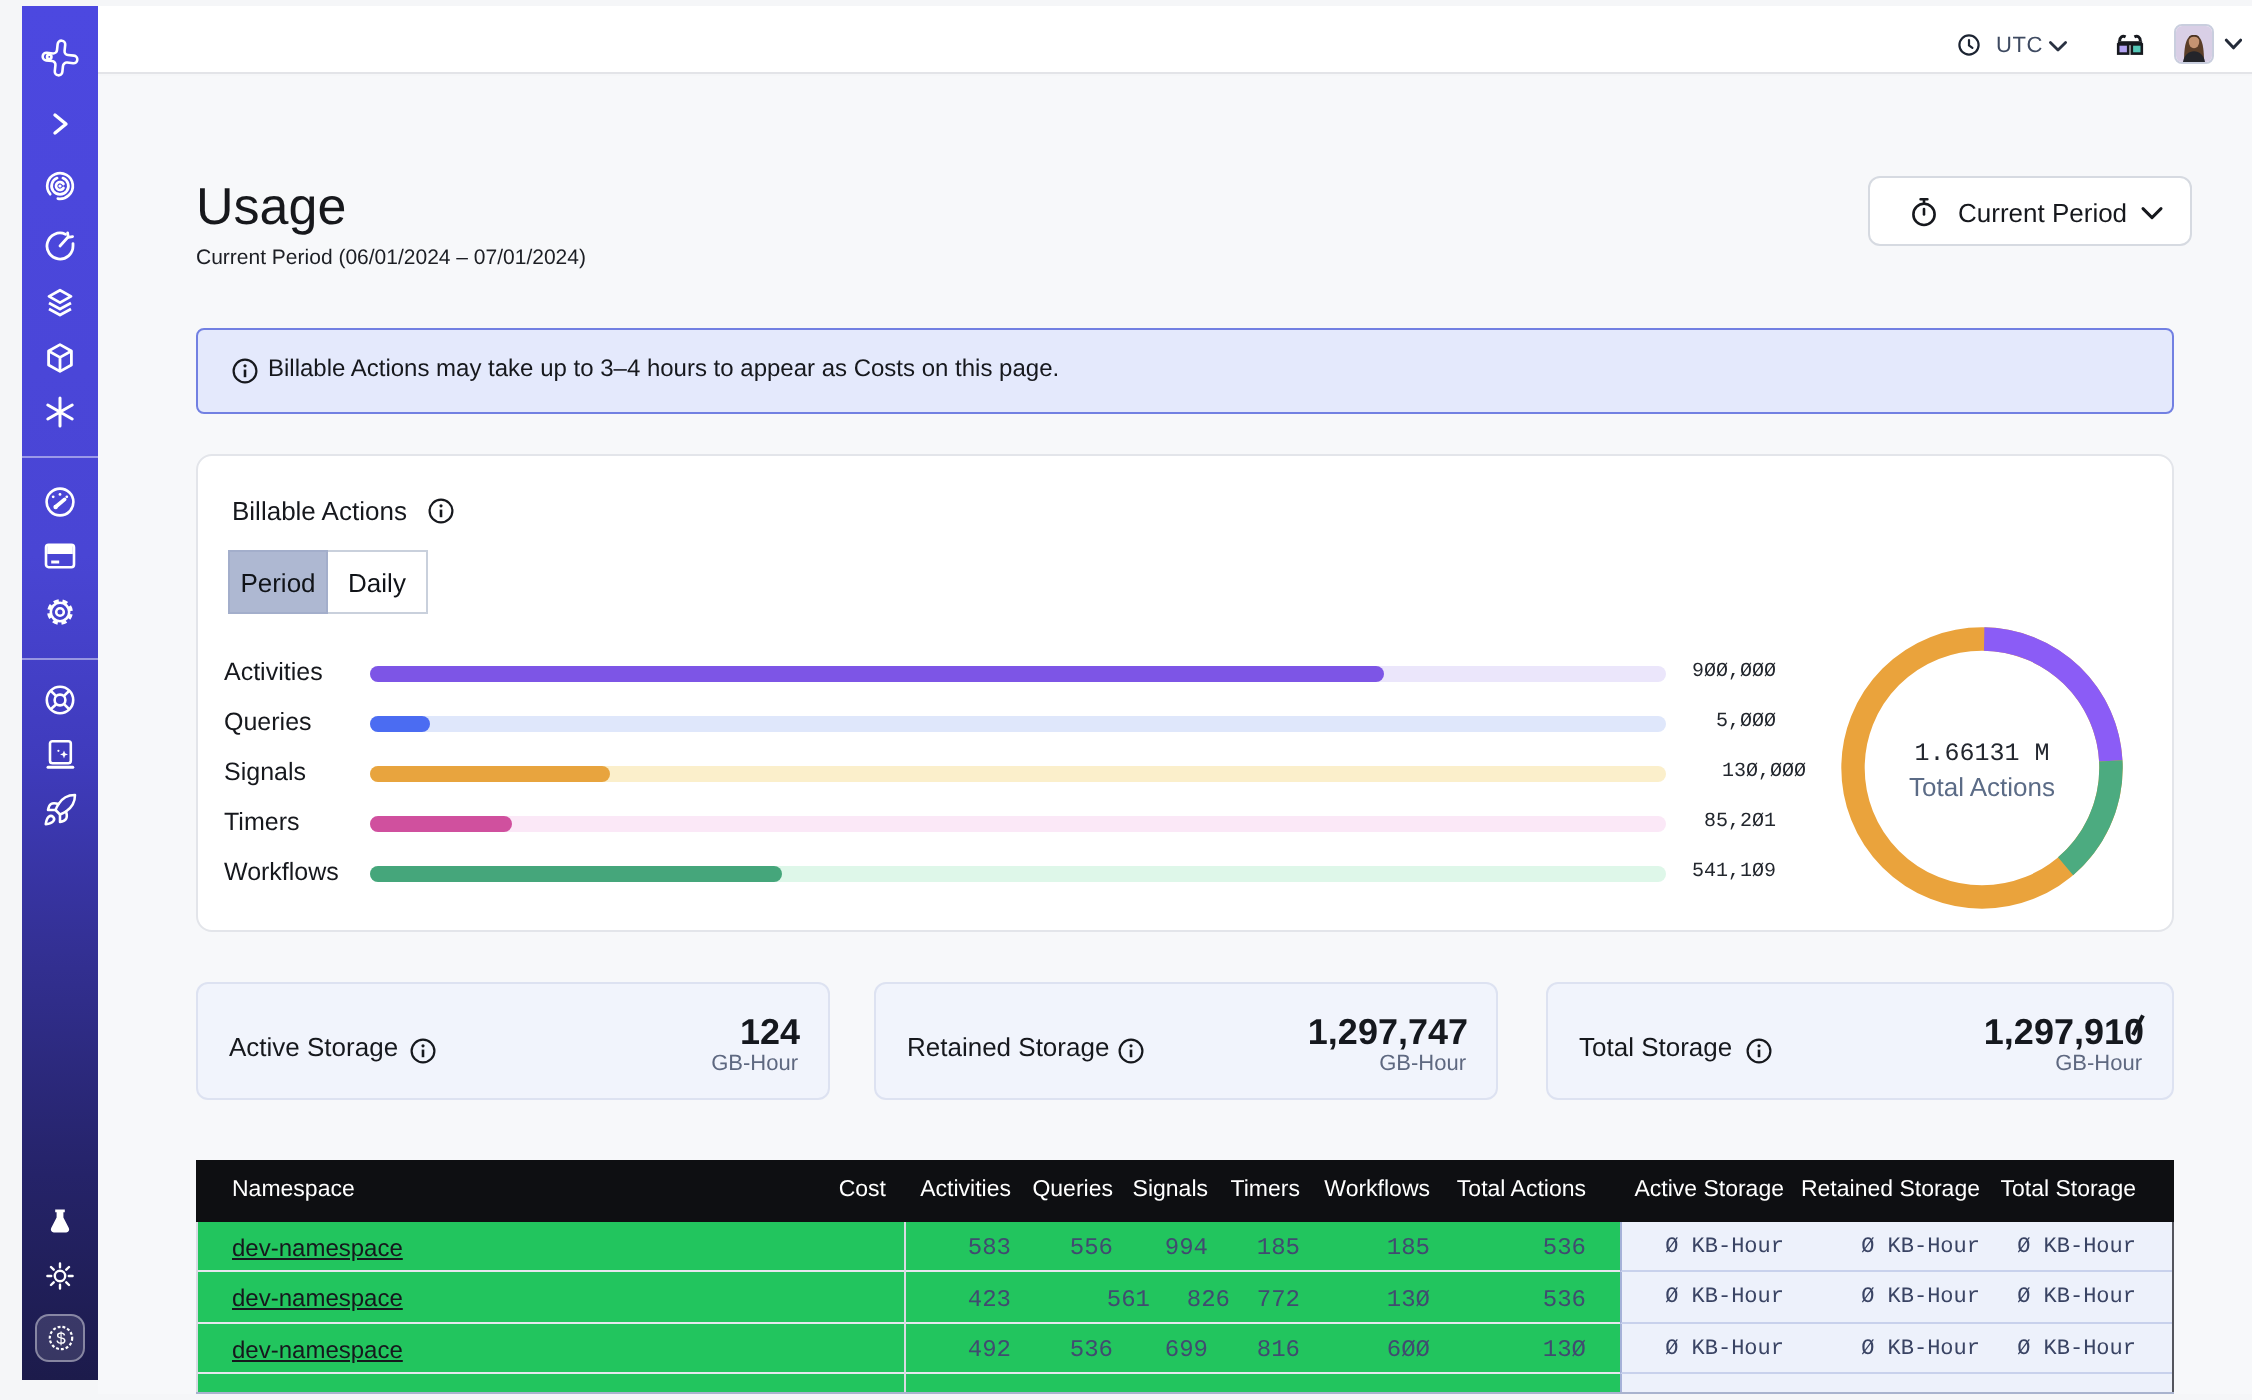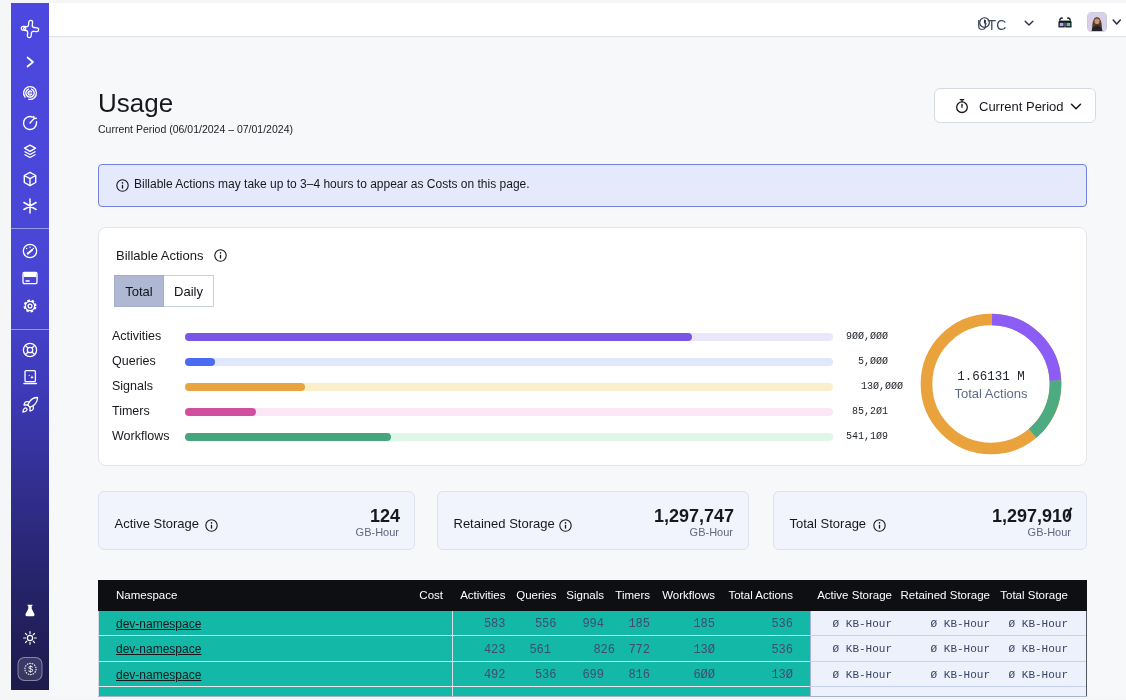--- a/index.html
+++ b/index.html
@@ -12,21 +12,21 @@
     background:linear-gradient(180deg,#4c48e0 0%,#4945d4 40%,#3f3bbc 55%,#322f90 70%,#252369 85%,#1c1b4b 100%); }
   .sic { position:absolute; left:50%; transform:translate(-50%,-50%); }
   .sdiv { position:absolute; left:0; width:38px; height:1px; background:rgba(255,255,255,.45); }
 
   #topbar { position:absolute; left:49px; top:3px; width:1077px; height:34px;
     background:#fff; border-bottom:1px solid #e3e4e8; }
   #content { position:absolute; left:49px; top:38px; width:1077px; height:659px; background:#f7f8fa; }
 
   .card { position:absolute; background:#fff; border:1px solid #e3e5ea; border-radius:8px; }
   .scard { position:absolute; background:#f1f4fc; border:1px solid #dde2f1; border-radius:6px; }
-  .trow { position:absolute; left:0; width:989px; height:25.5px; background:#14b8a6; border-bottom:1px solid #e5e7ee; }
+  .trow { position:absolute; left:0; width:989px; height:25.5px; background:#22c55e; border-bottom:1px solid #e5e7ee; }
   .sgroup { position:absolute; left:711.5px; right:1.5px; top:0; bottom:-1px; background:#edf1fb;
     border-left:1px solid #a5b1d8; border-bottom:1px solid #c8d1ec; }
   .ns { position:absolute; left:18px; top:6px; font-size:12px; color:#16181d; text-decoration:underline; }
   .cost { top:7px; font-family:"Liberation Mono",monospace; font-size:11px; color:#16181d;margin-top:25px; }
   .num { top:6.5px; font-family:"Liberation Mono",monospace; font-size:12px; color:#414b70; }
   .st { top:7px; font-family:"Liberation Mono",monospace; font-size:11px; color:#3a4464; }
 </style>
 </head>
 <body>
 
@@ -114,21 +114,21 @@
       <circle cx="7.5" cy="7.5" r="5.6" stroke-width="1.1" stroke-dasharray="1.45 1"></circle>
       <text x="7.5" y="10.6" text-anchor="middle" font-size="8.5" font-family="Liberation Sans" fill="#fff" stroke="none">$</text>
     </svg>
   </div>
 </div>
 <div id="topbar">
   <svg class="abs" style="left:929.5px; top:14px" width="11" height="11" viewBox="0 0 11 11" fill="none" stroke="#1c2432" stroke-width="1.1" stroke-linecap="round">
     <circle cx="5.5" cy="5.5" r="4.8"></circle>
     <path d="M5.5 3 V5.7 L7.2 6.9"></path>
   </svg>
-  <div class="abs" style="left:928px; top:13.5px; font-size:14px; letter-spacing:.3px; color:#3e4a61;">UTC</div>
+  <div class="abs" style="left:949px; top:13.5px; font-size:11px; letter-spacing:.3px; color:#3e4a61;">UTC</div>
   <svg class="abs" style="left:975px; top:17px" width="10" height="6.5" viewBox="0 0 10 6.5" fill="none" stroke="#2a3242" stroke-width="1.4" stroke-linecap="round" stroke-linejoin="round">
     <polyline points="1.2,1.2 5,5 8.8,1.2"></polyline>
   </svg>
   <svg class="abs" style="left:1009px; top:13px" width="14" height="12" viewBox="0 0 14 12" fill="none">
     <path d="M1.8 4.6 C1.8 2.6 3.2 1.6 4.8 2.4" stroke="#17191f" stroke-width="1.5"></path>
     <path d="M12.2 4.6 C12.2 2.6 10.8 1.6 9.2 2.4" stroke="#17191f" stroke-width="1.5"></path>
     <rect x="0.9" y="4.6" width="12.2" height="2" fill="#17191f"></rect>
     <rect x="1.1" y="6.2" width="5" height="4.6" fill="#b2a2f0" stroke="#17191f" stroke-width="1.3"></rect>
     <rect x="7.9" y="6.2" width="5" height="4.6" fill="#55c8b8" stroke="#17191f" stroke-width="1.3"></rect>
   </svg>
@@ -171,21 +171,21 @@
 <div class="abs" style="left:134px; top:177px; font-size:12px; color:#16181d;">Billable Actions may take up to 3–4 hours to appear as Costs on this page.</div>
 
 <div class="card" style="left:98px; top:227px; width:989px; height:239px;"></div>
 <div class="abs" style="left:116px; top:248px; font-size:13px; font-weight:500; color:#16181d;">Billable Actions</div>
 <svg class="abs" style="left:214px; top:249px" width="13" height="13" viewBox="0 0 13 13" fill="none" stroke="#16181d" stroke-width="1.1">
   <circle cx="6.5" cy="6.5" r="5.7"></circle>
   <path d="M6.5 5.8 V9.6" stroke-width="1.3"></path>
   <circle cx="6.5" cy="3.9" r=".8" fill="#16181d" stroke="none"></circle>
 </svg>
 <div class="abs" style="left:114px; top:275px; height:32px; display:flex; font-size:13px;">
-  <div style="width:50px; background:#aeb8d2; border:1px solid #a3aecb; display:flex; align-items:center; justify-content:center; color:#101318; font-weight:500;">Total</div>
+  <div style="width:50px; background:#aeb8d2; border:1px solid #a3aecb; display:flex; align-items:center; justify-content:center; color:#101318; font-weight:500;">Period</div>
   <div style="width:50px; background:#fff; border:1px solid #c9d0dc; border-left:none; display:flex; align-items:center; justify-content:center; color:#101318;">Daily</div>
 </div>
 
 <div class="abs" style="left:112px; top:329px; font-size:12.5px; color:#16181d;">Activities</div>
 <div class="abs" style="left:185px; top:333px; width:648px; height:8px; border-radius:4px; background:#ebe6fb;"></div>
 <div class="abs" style="left:185px; top:333px; width:507px; height:8px; border-radius:4px; background:#7d55e6;"></div>
 <div class="abs mono" style="right:238px; top:331px; font-size:10px; color:#23272e;">9ØØ,ØØØ</div>
 
 <div class="abs" style="left:112px; top:354px; font-size:12.5px; color:#16181d;">Queries</div>
 <div class="abs" style="left:185px; top:358px; width:648px; height:8px; border-radius:4px; background:#dfe7fb;"></div>
@@ -275,21 +275,21 @@
     <span class="abs num" style="right:294px;">536</span>
     <span class="abs st" style="right:195px;">Ø KB-Hour</span>
     <span class="abs st" style="right:97px;">Ø KB-Hour</span>
     <span class="abs st" style="right:19px;">Ø KB-Hour</span>
   </div>
   <div class="trow" style="top:56px;">
     <div class="sgroup"></div>
     <a class="ns">dev-namespace</a>
     <span class="abs cost" style="right:644px;">29.32</span>
     <span class="abs num" style="right:581.5px;">423</span>
-    <span class="abs num" style="right:536px;">561</span>
+    <span class="abs num" style="right:512px;">561</span>
     <span class="abs num" style="right:472px;">826</span>
     <span class="abs num" style="right:437px;">772</span>
     <span class="abs num" style="right:372px;">13Ø</span>
     <span class="abs num" style="right:294px;">536</span>
     <span class="abs st" style="right:195px;">Ø KB-Hour</span>
     <span class="abs st" style="right:97px;">Ø KB-Hour</span>
     <span class="abs st" style="right:19px;">Ø KB-Hour</span>
   </div>
   <div class="trow" style="top:81.5px;">
     <div class="sgroup"></div>

